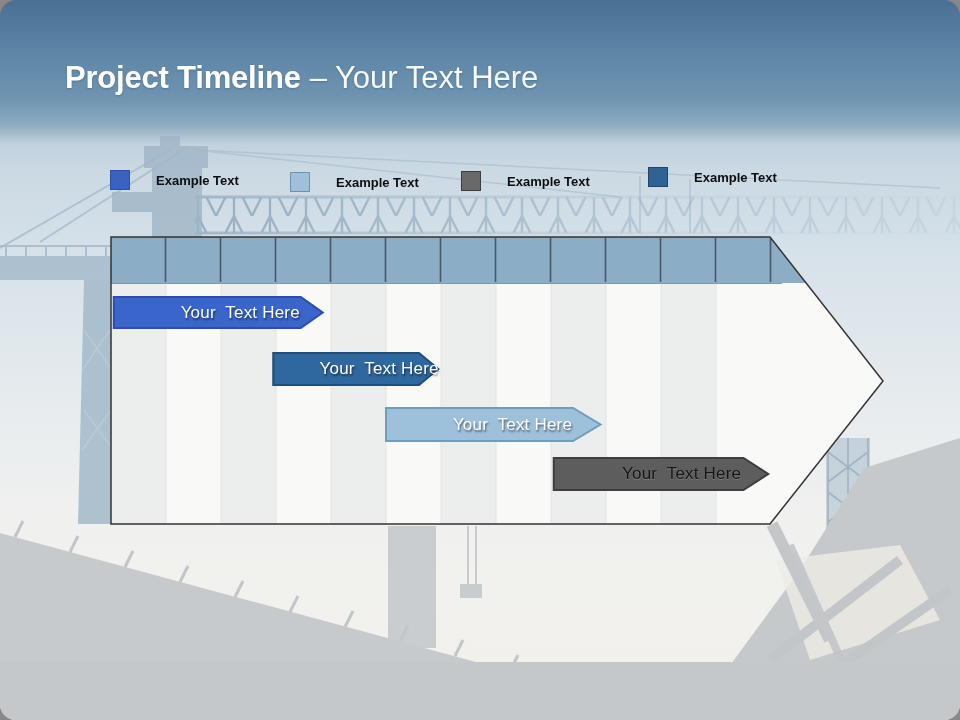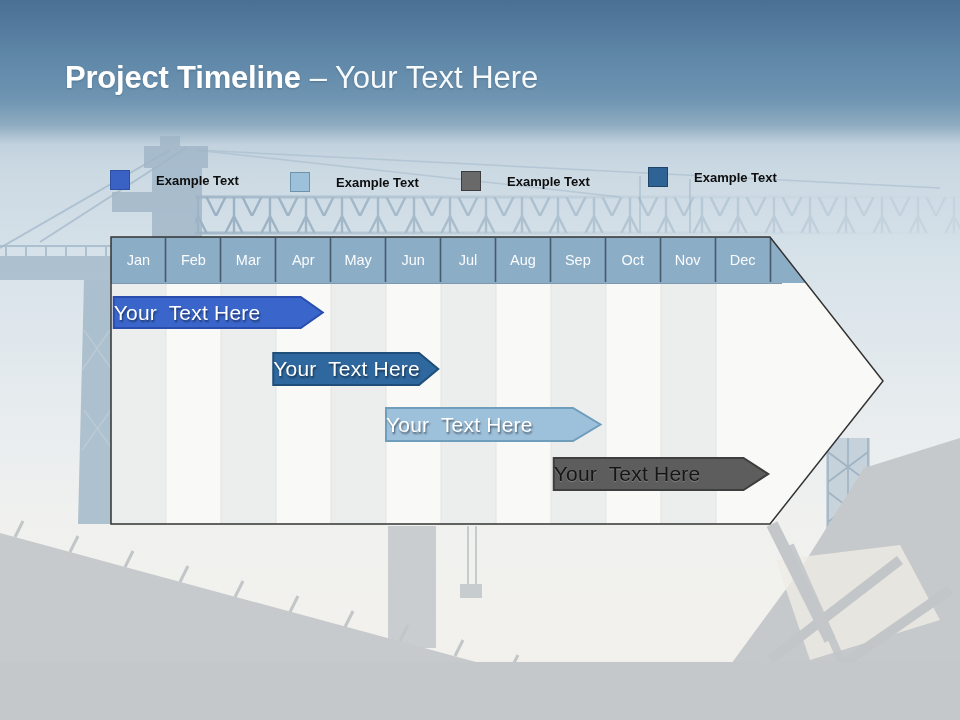--- a/index.html
+++ b/index.html
@@ -1,42 +1,42 @@
 <!DOCTYPE html>
 <html><head>
 <meta charset="utf-8">
 <style>
   html,body{margin:0;padding:0;background:#888;}
   .slide{position:relative;width:960px;height:720px;overflow:hidden;
     font-family:"Liberation Sans",sans-serif;
     background:linear-gradient(180deg,
       #4A7093 0%, #5E86A7 7.6%, #6F95B2 13.9%, #8FACC1 17.4%,
       #C2D2DE 20.1%, #CBD9E3 23.6%, #D4E0E8 33%, #DFE7EC 46%,
-      #E9EDEF 60%, #F0F1EF 72%, #F2F1ED 86%, #F1EFEA 100%);}
+      #E9EDEF 60%, #F0F1EF 72%, #F2F1ED 86%, #F1EFEA 100%);border-radius:16px;}
   .bg-art{position:absolute;left:0;top:0;pointer-events:none;}
 
   .title{position:absolute;left:65px;top:60px;white-space:nowrap;
     font-size:31px;color:#FFFFFF;text-shadow:0 1px 2px rgba(20,40,60,.25);}
   .title .t-main{font-weight:bold;letter-spacing:-0.2px;}
   .title .t-sub{font-weight:400;margin-left:9px;color:#F6FAFC;}
 
   .legend-item{position:absolute;top:169px;height:22px;display:flex;align-items:center;gap:8px;}
   .legend-item:nth-child(1){left:110px;}
   .legend-item:nth-child(2){left:290px;top:171px;}
   .legend-item:nth-child(3){left:461px;top:170px;}
   .legend-item:nth-child(4){left:648px;top:166px;}
   .swatch{width:20px;height:20px;box-sizing:border-box;display:inline-block;}
   .legend-label{margin-left:18px;font-size:13px;font-weight:bold;color:#0E0E0E;}
 
   #chart{position:absolute;left:110px;top:236px;width:780px;height:292px;}
   #chart svg{position:absolute;left:0;top:0;}
   #months{position:absolute;left:1px;top:1px;width:659px;height:46px;display:flex;}
   .month-cell{flex:1;text-align:center;line-height:46px;font-size:14.5px;color:#FAFCFE;}
-  .bar-label{position:absolute;font-size:21px;white-space:pre;
-    letter-spacing:.2px;}
+  .bar-label{position:absolute;text-align:center;font-size:17px;white-space:pre;
+    letter-spacing:.2px;padding-left:33px;}
   .bar-label.light{color:#FFFFFF;text-shadow:1px 2px 2px rgba(0,0,0,.5);}
   .bar-label.dark{color:#151515;text-shadow:0 1px 1px rgba(255,255,255,.25);}
 </style>
 </head>
 <body>
 
 <div class="slide">
 
   <svg class="bg-art" width="960" height="720" viewBox="0 0 960 720">
     <defs>
@@ -167,34 +167,20 @@
           <line x1="1" y1="47.5" x2="672" y2="47.5" stroke="#7E99AD" stroke-width="1.2"></line>
         </g>
       <g id="bars">
           <polygon points="3.75,61 190.75,61 212.75,76.5 190.75,92 3.75,92" fill="#3A66CB" stroke="#2A4DAE" stroke-width="2"></polygon>
           <polygon points="163.25,117 309,117 328.25,133 309,149 163.25,149" fill="#2F689E" stroke="#1F4E79" stroke-width="2"></polygon>
           <polygon points="276,172 463,172 490.5,188.5 463,205 276,205" fill="#9DC0DB" stroke="#6F9DBC" stroke-width="2"></polygon>
           <polygon points="443.75000000000006,222 633.5,222 658.25,238 633.5,254 443.75000000000006,254" fill="#5D5D5D" stroke="#3E3E3E" stroke-width="2"></polygon>
         </g>
       <polygon id="pent-outline" points="1,1 660,1 773,145 660,288 1,288" fill="none" stroke="#333333" stroke-width="1.5"></polygon>
     </svg>
-    <div id="months">
-        <div class="month-cell" style="color: rgb(250, 252, 254);">Jan</div>
-        <div class="month-cell" style="color: rgb(250, 252, 254);">Feb</div>
-        <div class="month-cell" style="color: rgb(250, 252, 254);">Mar</div>
-        <div class="month-cell" style="color: rgb(250, 252, 254);">Apr</div>
-        <div class="month-cell" style="color: rgb(250, 252, 254);">May</div>
-        <div class="month-cell" style="color: rgb(250, 252, 254);">Jun</div>
-        <div class="month-cell" style="color: rgb(250, 252, 254);">Jul</div>
-        <div class="month-cell" style="color: rgb(250, 252, 254);">Aug</div>
-        <div class="month-cell" style="color: rgb(250, 252, 254);">Sep</div>
-        <div class="month-cell" style="color: rgb(250, 252, 254);">Oct</div>
-        <div class="month-cell" style="color: rgb(250, 252, 254);">Nov</div>
-        <div class="month-cell" style="color: rgb(250, 252, 254);">Dec</div>
-      </div>
     <div id="bar-labels">
         <div class="bar-label light" style="left: 3.75px; width: 187px; top: 61px; line-height: 31px;">Your  Text Here</div>
         <div class="bar-label light" style="left: 163.25px; width: 145.75px; top: 117px; line-height: 32px;">Your  Text Here</div>
         <div class="bar-label light" style="left: 276px; width: 187px; top: 172px; line-height: 33px;">Your  Text Here</div>
         <div class="bar-label dark" style="left: 443.75px; width: 189.75px; top: 222px; line-height: 32px;">Your  Text Here</div>
       </div>
   </div>
 </div>
 
 </body></html>

